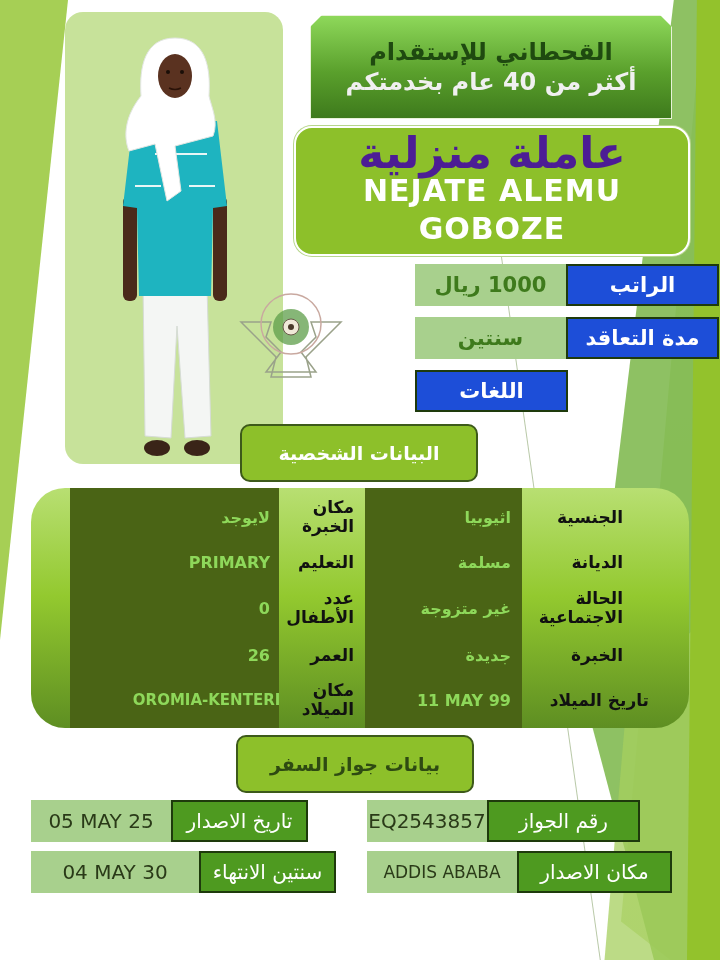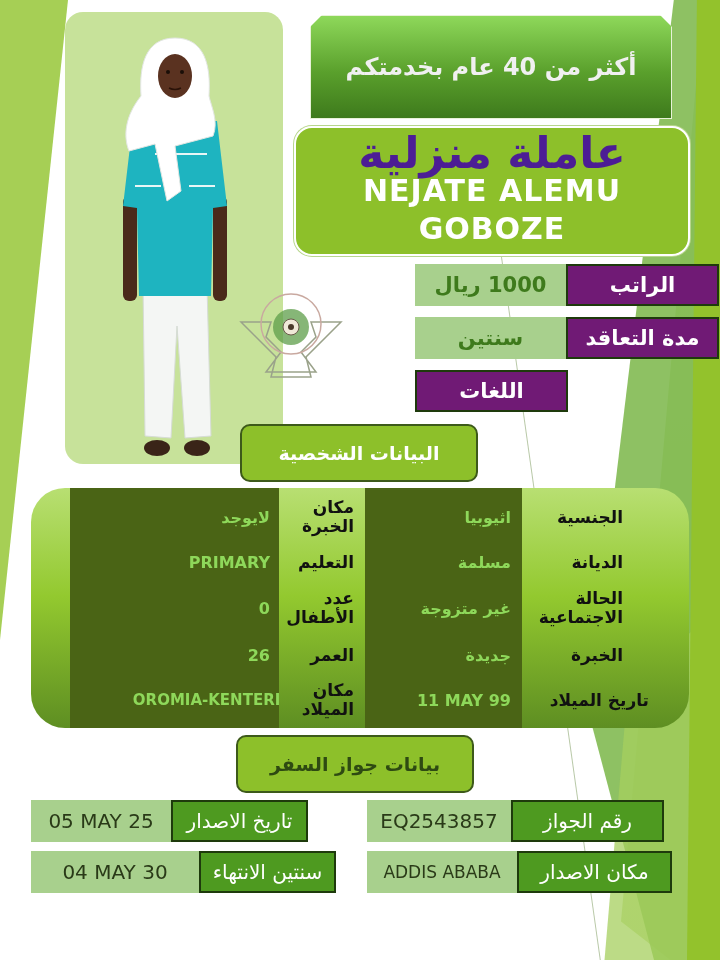--- a/index.html
+++ b/index.html
@@ -68,21 +68,21 @@
   .job-title { font-size: 44px; font-weight: bold; color: #4c1d95; line-height: 38px; direction: rtl; }
   .worker-name { font-size: 30px; font-weight: bold; color: #ffffff; line-height: 38px; text-align: center; font-family: "DejaVu Sans", sans-serif; letter-spacing: 1px; }
 
   
   .kv-row { position: absolute; height: 42px; display: flex; direction: ltr; margin-left: 48px; }
   .kv-value {
     background: #a8d08d; color: #3e7a1c; font-weight: bold; font-size: 21px;
     display: flex; align-items: center; justify-content: center; direction: rtl;
   }
   .kv-label {
-    background: #701a75; color: #ffffff; font-weight: bold; font-size: 21px;
+    background: #1d4ed8; color: #ffffff; font-weight: bold; font-size: 21px;
     border: 2px solid #1e3a0c; display: flex; align-items: center; justify-content: center; direction: rtl;
   }
 
   
   .pill {
     position: absolute; background: #8dc02a; border: 2px solid #3d5a1a;
     border-radius: 10px; color: #ffffff; font-weight: bold; font-size: 19px;
     display: flex; align-items: center; justify-content: center; direction: rtl;
   }
   .pill.dark-text { color: #2e4a12; }
@@ -146,20 +146,21 @@
 
 <svg class="logo" viewBox="0 0 110 100">
   <path d="M5 40 L35 40 L30 55 L45 70 L30 90 L80 90 L65 70 L80 55 L75 40 L105 40 L70 75 L75 95 L35 95 L40 75 Z" fill="none" stroke="#9aa28a" stroke-width="1.5"></path>
   <circle cx="55" cy="42" r="30" fill="none" stroke="#c9a9a0" stroke-width="1.5"></circle>
   <circle cx="55" cy="45" r="18" fill="#5e9e4a" opacity=".75"></circle>
   <circle cx="55" cy="45" r="8" fill="#efe9d8" stroke="#6a5a4a"></circle>
   <circle cx="55" cy="45" r="3" fill="#4a3a2a"></circle>
 </svg>
 
 <div class="banner">
+  <div class="banner-line1">القحطاني للإستقدام</div>
   <div class="banner-line2">أكثر من 40 عام بخدمتكم</div>
 </div>
 
 <div class="name-box">
   <div class="job-title">عاملة منزلية</div>
   <div class="worker-name">NEJATE ALEMU</div>
   <div class="worker-name">GOBOZE</div>
 </div>
 
 <div class="kv-row" style="left:367px; top:264px;">
@@ -219,21 +220,21 @@
   </div>
   <div class="pd-row" style="left:39px; top:190px; width:290px; height:44px;padding-left:36px;">
     <div class="pd-val" style="width:204px; padding-right:4px; direction:ltr; font-size:15px;">OROMIA-KENTERI</div>
     <div class="pd-lbl" style="width:86px; padding-right:6px;">مكان الميلاد</div>
   </div>
 </div>
 
 <div class="pill dark-text" style="left:236px; top:735px; width:238px; height:58px;">بيانات جواز السفر</div>
 
 <div class="pp-row" style="left:367px; top:800px;">
-  <div class="pp-val" style="width:144px;">EQ2543857</div>
+  <div class="pp-val" style="width:120px;">EQ2543857</div>
   <div class="pp-lbl" style="width:153px;">رقم الجواز</div>
 </div>
 <div class="pp-row" style="left:31px; top:800px;">
   <div class="pp-val" style="width:140px;">05 MAY 25</div>
   <div class="pp-lbl" style="width:137px;">تاريخ الاصدار</div>
 </div>
 <div class="pp-row" style="left:367px; top:851px;">
   <div class="pp-val" style="width:150px; font-size:17px;">ADDIS ABABA</div>
   <div class="pp-lbl" style="width:155px;">مكان الاصدار</div>
 </div>

